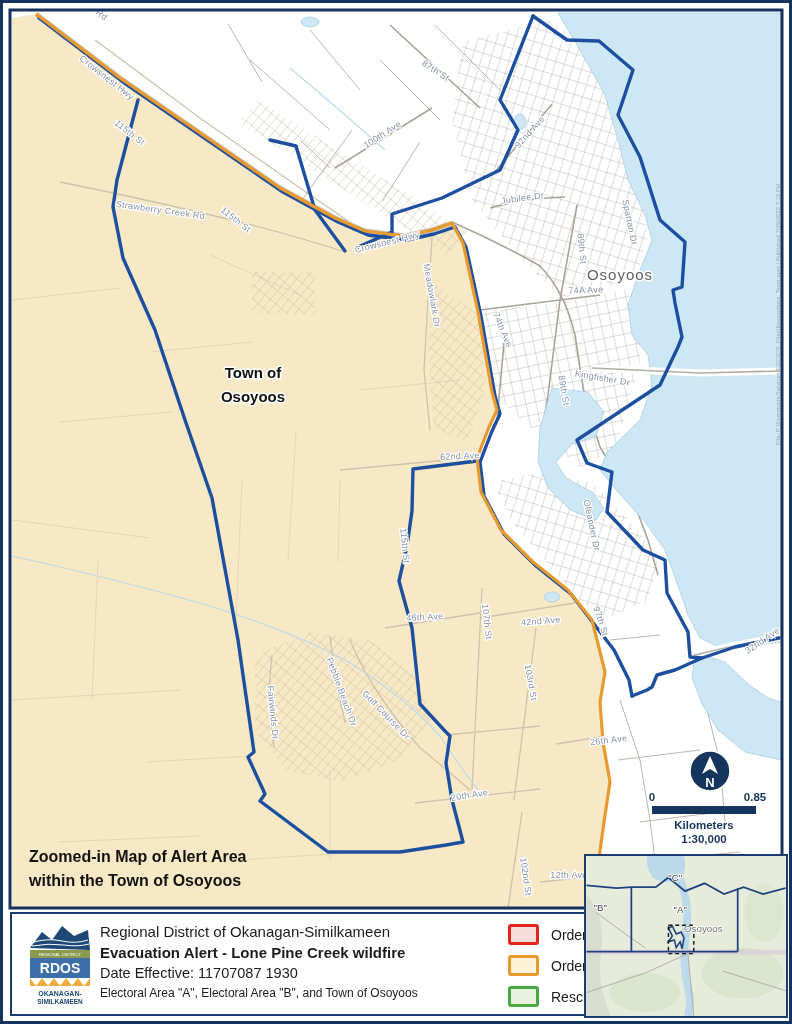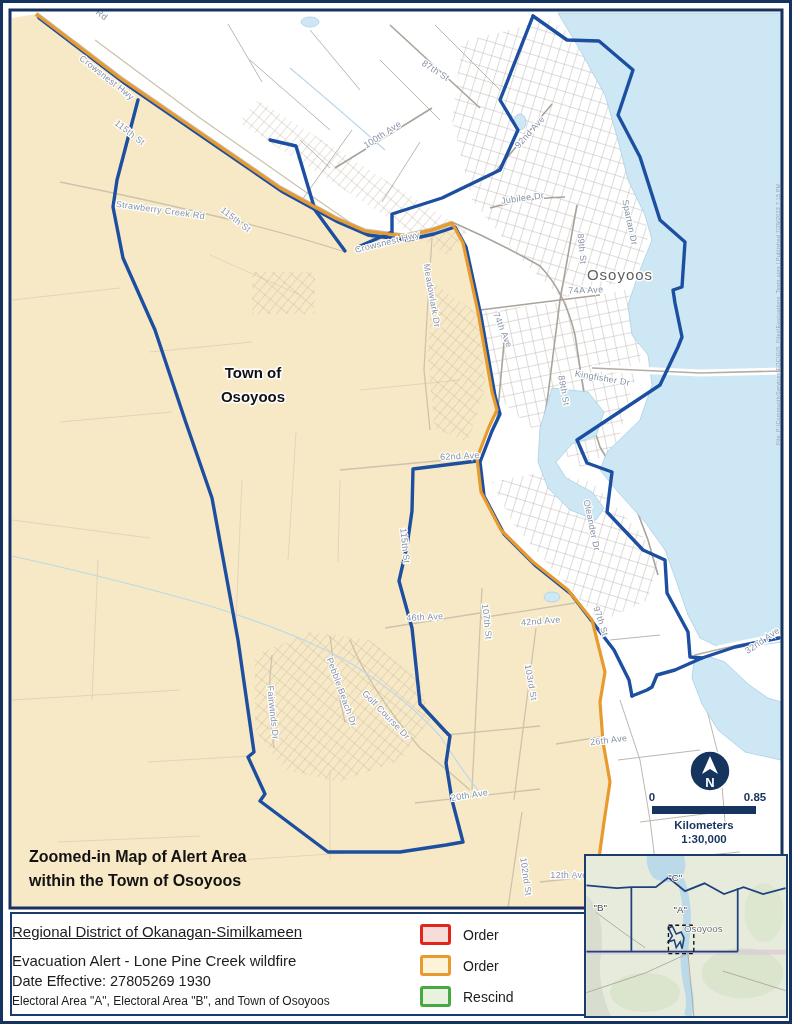--- a/index.html
+++ b/index.html
@@ -28,22 +28,22 @@
                stroke-width:1.6px;paint-order:stroke;}
   .inset-osoyoos{font-size:10px;fill:#6f6f6f;text-anchor:start;stroke:#ffffff;
                  stroke-width:1.6px;paint-order:stroke;}
 
   
   .footer{position:absolute;left:10px;top:912px;width:772px;height:104px;
           box-sizing:border-box;border:2px solid #1b3d6e;background:#ffffff;
           z-index:5;display:flex;align-items:flex-start;}
   .logo{width:66px;margin:6px 6px 0 16px;flex:0 0 auto;}
   .footer-text{flex:0 0 auto;width:400px;padding-top:7px;color:#1c1c1c;}
-  .footer-text .org{font-size:15px;line-height:21px;text-decoration:underline;}
-  .footer-text .title{font-size:15px;font-weight:normal;line-height:21px;margin-top:8px;}
+  .footer-text .org{font-size:15px;line-height:21px;}
+  .footer-text .title{font-size:15px;font-weight:bold;line-height:21px;}
   .footer-text .date{font-size:14.5px;line-height:21px;}
   .footer-text .areas{font-size:12px;line-height:18px;}
   .legend{padding-top:10px;margin-left:8px;}
   .legend-row{display:flex;align-items:center;margin-bottom:10px;}
   .swatch{display:inline-block;width:25px;height:15px;border:3px solid #888;
           border-radius:3px;margin-right:12px;}
   .legend-label{font-size:14px;color:#1c1c1c;}
 
   .inset{position:absolute;left:584px;top:854px;width:204px;height:164px;
          box-sizing:border-box;border:2px solid #1b3d6e;z-index:10;background:#e7ebdc;}
@@ -256,24 +256,38 @@
       <text class="scale-units" x="704" y="843">1:30,000</text>
     </g>
 
     <text class="attr-text" transform="rotate(-90 780 445)" x="780" y="445">File: P:\CommunityServices\EOC\GIS_Files\Evacuations_Tests.aprx | Published 7/29/2023 7:15 PM</text>
   </g>
 
   <rect x="10" y="10" width="772" height="898" fill="none" stroke="#16335f" stroke-width="3"></rect>
 </svg>
 
 <div class="footer">
+  <div class="logo">
+    <svg width="64" height="88" viewBox="0 0 64 88">
+      <path d="M2,28 L14,12 24,20 34,6 46,16 60,10 62,30 Z" fill="#1e4976"></path>
+      <path d="M6,22 Q20,18 34,21 Q48,24 60,20" stroke="#ffffff" stroke-width="1" fill="none"></path>
+      <path d="M4,26 Q20,23 36,25 Q50,27 61,24" stroke="#ffffff" stroke-width="1" fill="none"></path>
+      <rect x="2" y="30" width="60" height="8" fill="#8a9a4d"></rect>
+      <text x="32" y="36" font-size="4.2" fill="#ffffff" text-anchor="middle">REGIONAL DISTRICT</text>
+      <rect x="2" y="38" width="60" height="20" fill="#3c6ea8"></rect>
+      <text x="32" y="53" font-size="14" font-weight="bold" fill="#ffffff" text-anchor="middle">RDOS</text>
+      <path d="M2,58 L8,66 14,58 20,66 26,58 32,66 38,58 44,66 50,58 56,66 62,58 62,66 2,66 Z" fill="#f2a93b"></path>
+      <text x="32" y="76" font-size="7" font-weight="bold" fill="#1e4976" text-anchor="middle">OKANAGAN-</text>
+      <text x="32" y="84" font-size="6.5" font-weight="bold" fill="#1e4976" text-anchor="middle">SIMILKAMEEN</text>
+    </svg>
+  </div>
   <div class="footer-text">
     <div class="org">Regional District of Okanagan-Similkameen</div>
     <div class="title">Evacuation Alert - Lone Pine Creek wildfire</div>
-    <div class="date">Date Effective: 27805269 1930</div>
+    <div class="date">Date Effective: 11707087 1930</div>
     <div class="areas">Electoral Area "A", Electoral Area "B", and Town of Osoyoos</div>
   </div>
   <div class="legend">
     <div class="legend-row">
       <span class="swatch" style="border-color: rgb(225, 37, 27); background: rgb(248, 220, 218);"></span>
       <span class="legend-label">Order</span>
     </div>
     <div class="legend-row">
       <span class="swatch" style="border-color: rgb(231, 154, 46); background: rgb(253, 243, 217);"></span>
       <span class="legend-label">Order</span>

